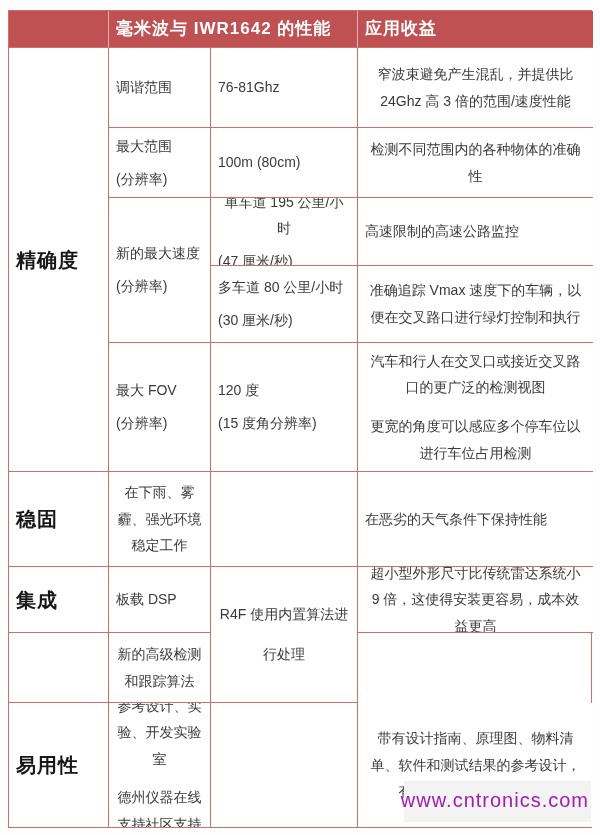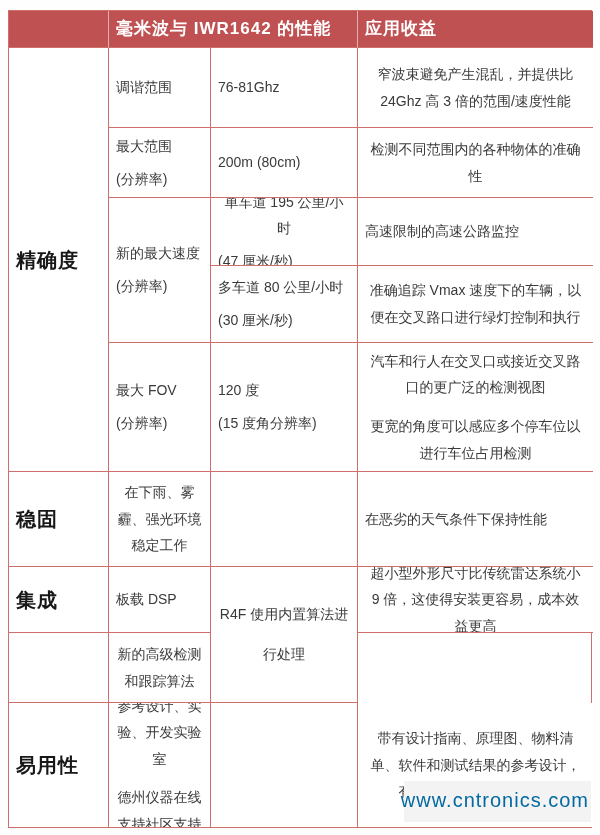--- a/index.html
+++ b/index.html
@@ -44,21 +44,21 @@
   .val-r4f{grid-column:3;grid-row:8 / span 2;line-height:2.8;}
   .gap10{}
   .gap13{gap:12px;}
   .line{display:block;}
   
   .wm-bg{
     position:absolute;left:404px;top:781px;width:187px;height:41px;
     background:#f3f3f3;
   }
   .wm{
-    position:absolute;right:11px;top:789px;font-size:20px;color:#0369a1;
+    position:absolute;right:11px;top:789px;font-size:20px;color:#a21caf;
     letter-spacing:1px;white-space:nowrap;
   }
 </style>
 </head>
 <body>
 
 <div class="tbl">
 
   <div class="cell hcell hdiv c1r1"></div>
   <div class="cell hcell hdiv hperf">
@@ -80,21 +80,21 @@
   </div>
   <div class="cell col4 r2 lastcol">
     <span class="line">窄波束避免产生混乱，并提供比 24Ghz 高 3 倍的范围/速度性能</span>
   </div>
 
   <div class="cell col2 r3">
     <span class="line">最大范围</span>
     <span class="line">(分辨率)</span>
   </div>
   <div class="cell col3 r3">
-    <span class="line">200m (80cm)</span>
+    <span class="line">100m (80cm)</span>
   </div>
   <div class="cell col4 r3 lastcol">
     <span class="line">检测不同范围内的各种物体的准确性</span>
   </div>
 
   <div class="cell prop-speed">
     <span class="line">新的最大速度</span>
     <span class="line">(分辨率)</span>
   </div>
   <div class="cell col3 r4">

